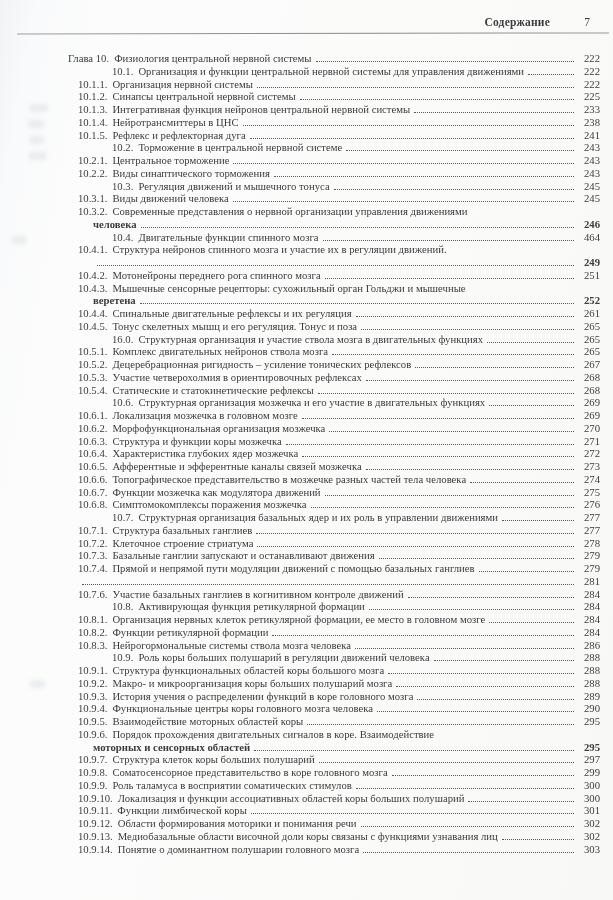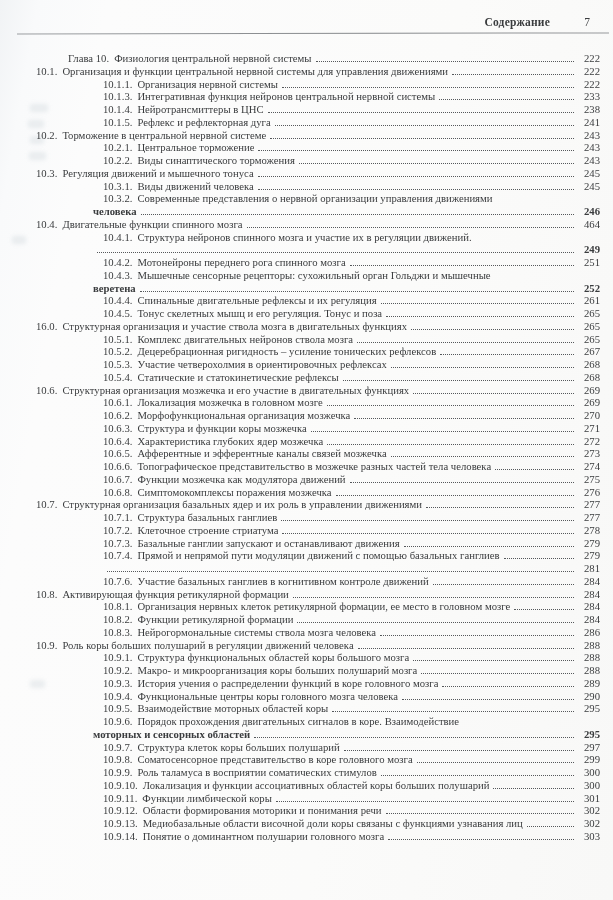--- a/index.html
+++ b/index.html
@@ -54,22 +54,22 @@
   .row {
     display: flex;
     align-items: baseline;
     font-size: 10.7px;
     line-height: 12.75px;
     white-space: nowrap;
   }
   .row .txt { flex: 0 1 auto; overflow: hidden; }
   .row .lab { margin-right: 5px; }
   .row.chapter { padding-left: 68px; }
-  .row.s2      { padding-left: 36px; }
-  .row.s3      { padding-left: 103px; }
+  .row.s2      { padding-left: 112px; }
+  .row.s3      { padding-left: 78px; }
   .row.cont    { padding-left: 93px; font-weight: bold; }
   .leader {
     flex: 1 1 auto;
     min-width: 6px;
     border-bottom: 1.3px dotted #55585b;
     margin: 0 4px 2px 4px;
     align-self: baseline;
     height: 0.72em;
   }
   .pg {
@@ -114,20 +114,25 @@
         <span class="txt"><span class="lab">10.1.</span><span>Организация и функции центральной нервной системы для управления движениями</span></span>
         <span class="leader"></span>
         <span class="pg">222</span>
       </div>
       <div class="row s3">
         <span class="txt"><span class="lab">10.1.1.</span><span>Организация нервной системы</span></span>
         <span class="leader"></span>
         <span class="pg">222</span>
       </div>
       <div class="row s3">
+        <span class="txt"><span class="lab">10.1.2.</span><span>Синапсы центральной нервной системы</span></span>
+        <span class="leader"></span>
+        <span class="pg">225</span>
+      </div>
+      <div class="row s3">
         <span class="txt"><span class="lab">10.1.3.</span><span>Интегративная функция нейронов центральной нервной системы</span></span>
         <span class="leader"></span>
         <span class="pg">233</span>
       </div>
       <div class="row s3">
         <span class="txt"><span class="lab">10.1.4.</span><span>Нейротрансмиттеры в ЦНС</span></span>
         <span class="leader"></span>
         <span class="pg">238</span>
       </div>
       <div class="row s3">

